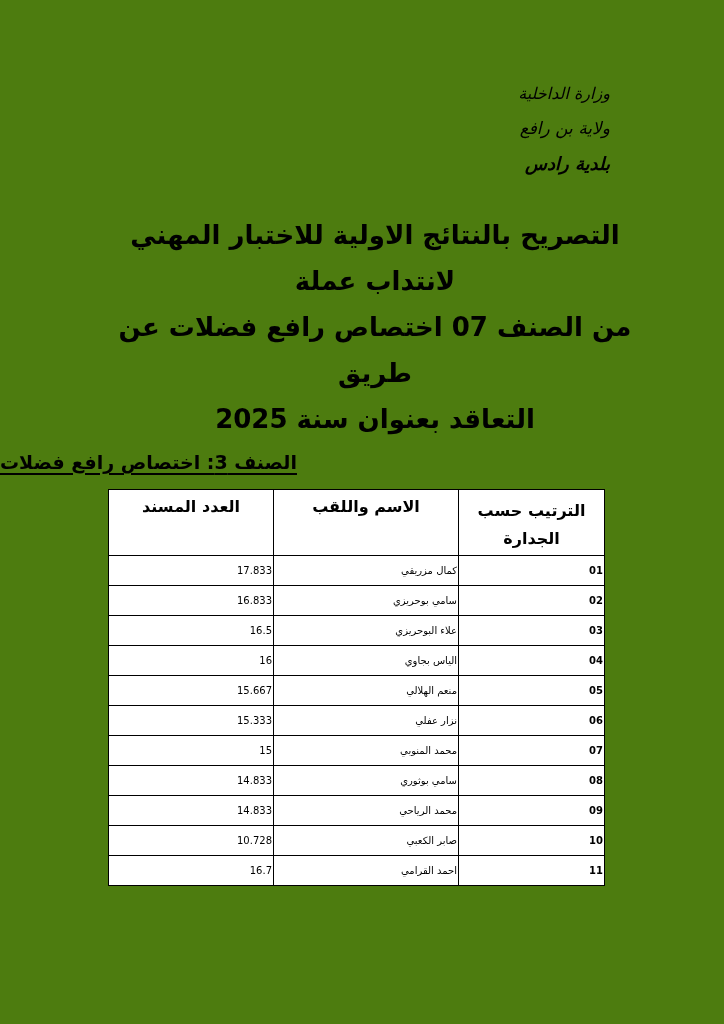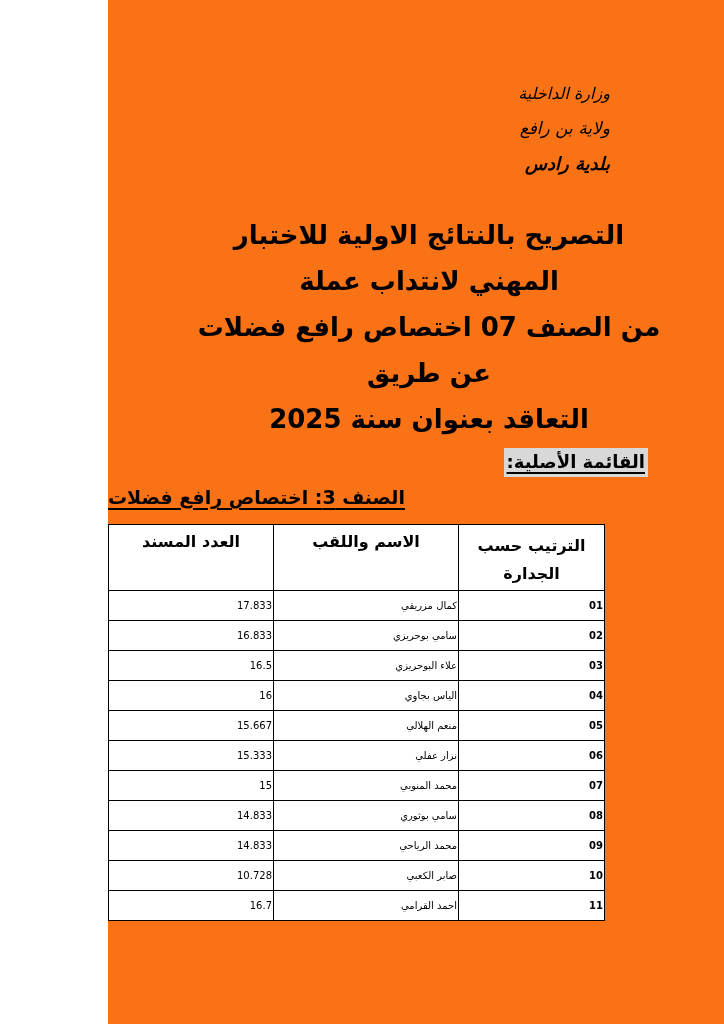--- a/index.html
+++ b/index.html
@@ -8,25 +8,25 @@
     background: #ffffff;
   }
   body {
     width: 724px;
     height: 1024px;
     font-family: "DejaVu Sans", sans-serif;
     color: #000000;
   }
   .page {
     position: relative;
-    width: 616px;
+    width: 724px;
     height: 1024px;
     direction: rtl;
     overflow: hidden;
-    background: #f97316;
+    background: #4d7c0f;
   }
   
   .letterhead {
     padding-top: 76px;
     padding-left: 0;
     text-align: right;
     padding-right: 114px;
   }
   .lh-line {
     font-style: italic;
@@ -122,23 +122,20 @@
     <div class="lh-line governorate">ولاية بن رافع</div>
     <div class="lh-line municipality">بلدية رادس</div>
   </div>
 
   <div class="doc-title">
     <div>التصريح بالنتائج الاولية للاختبار المهني لانتداب عملة</div>
     <div>من الصنف 07 اختصاص رافع فضلات عن طريق</div>
     <div>التعاقد بعنوان سنة 2025</div>
   </div>
 
-  <div class="list-label-row">
-    <span class="list-label" style="background: rgb(216, 216, 216);">القائمة الأصلية:</span>
-  </div>
 
   <div class="category-row">
     <span class="category-label">الصنف 3: اختصاص رافع فضلات</span>
   </div>
 
   <table class="results">
     <thead>
       <tr>
         <th class="col-rank">
           <span class="hline">الترتيب حسب</span>

